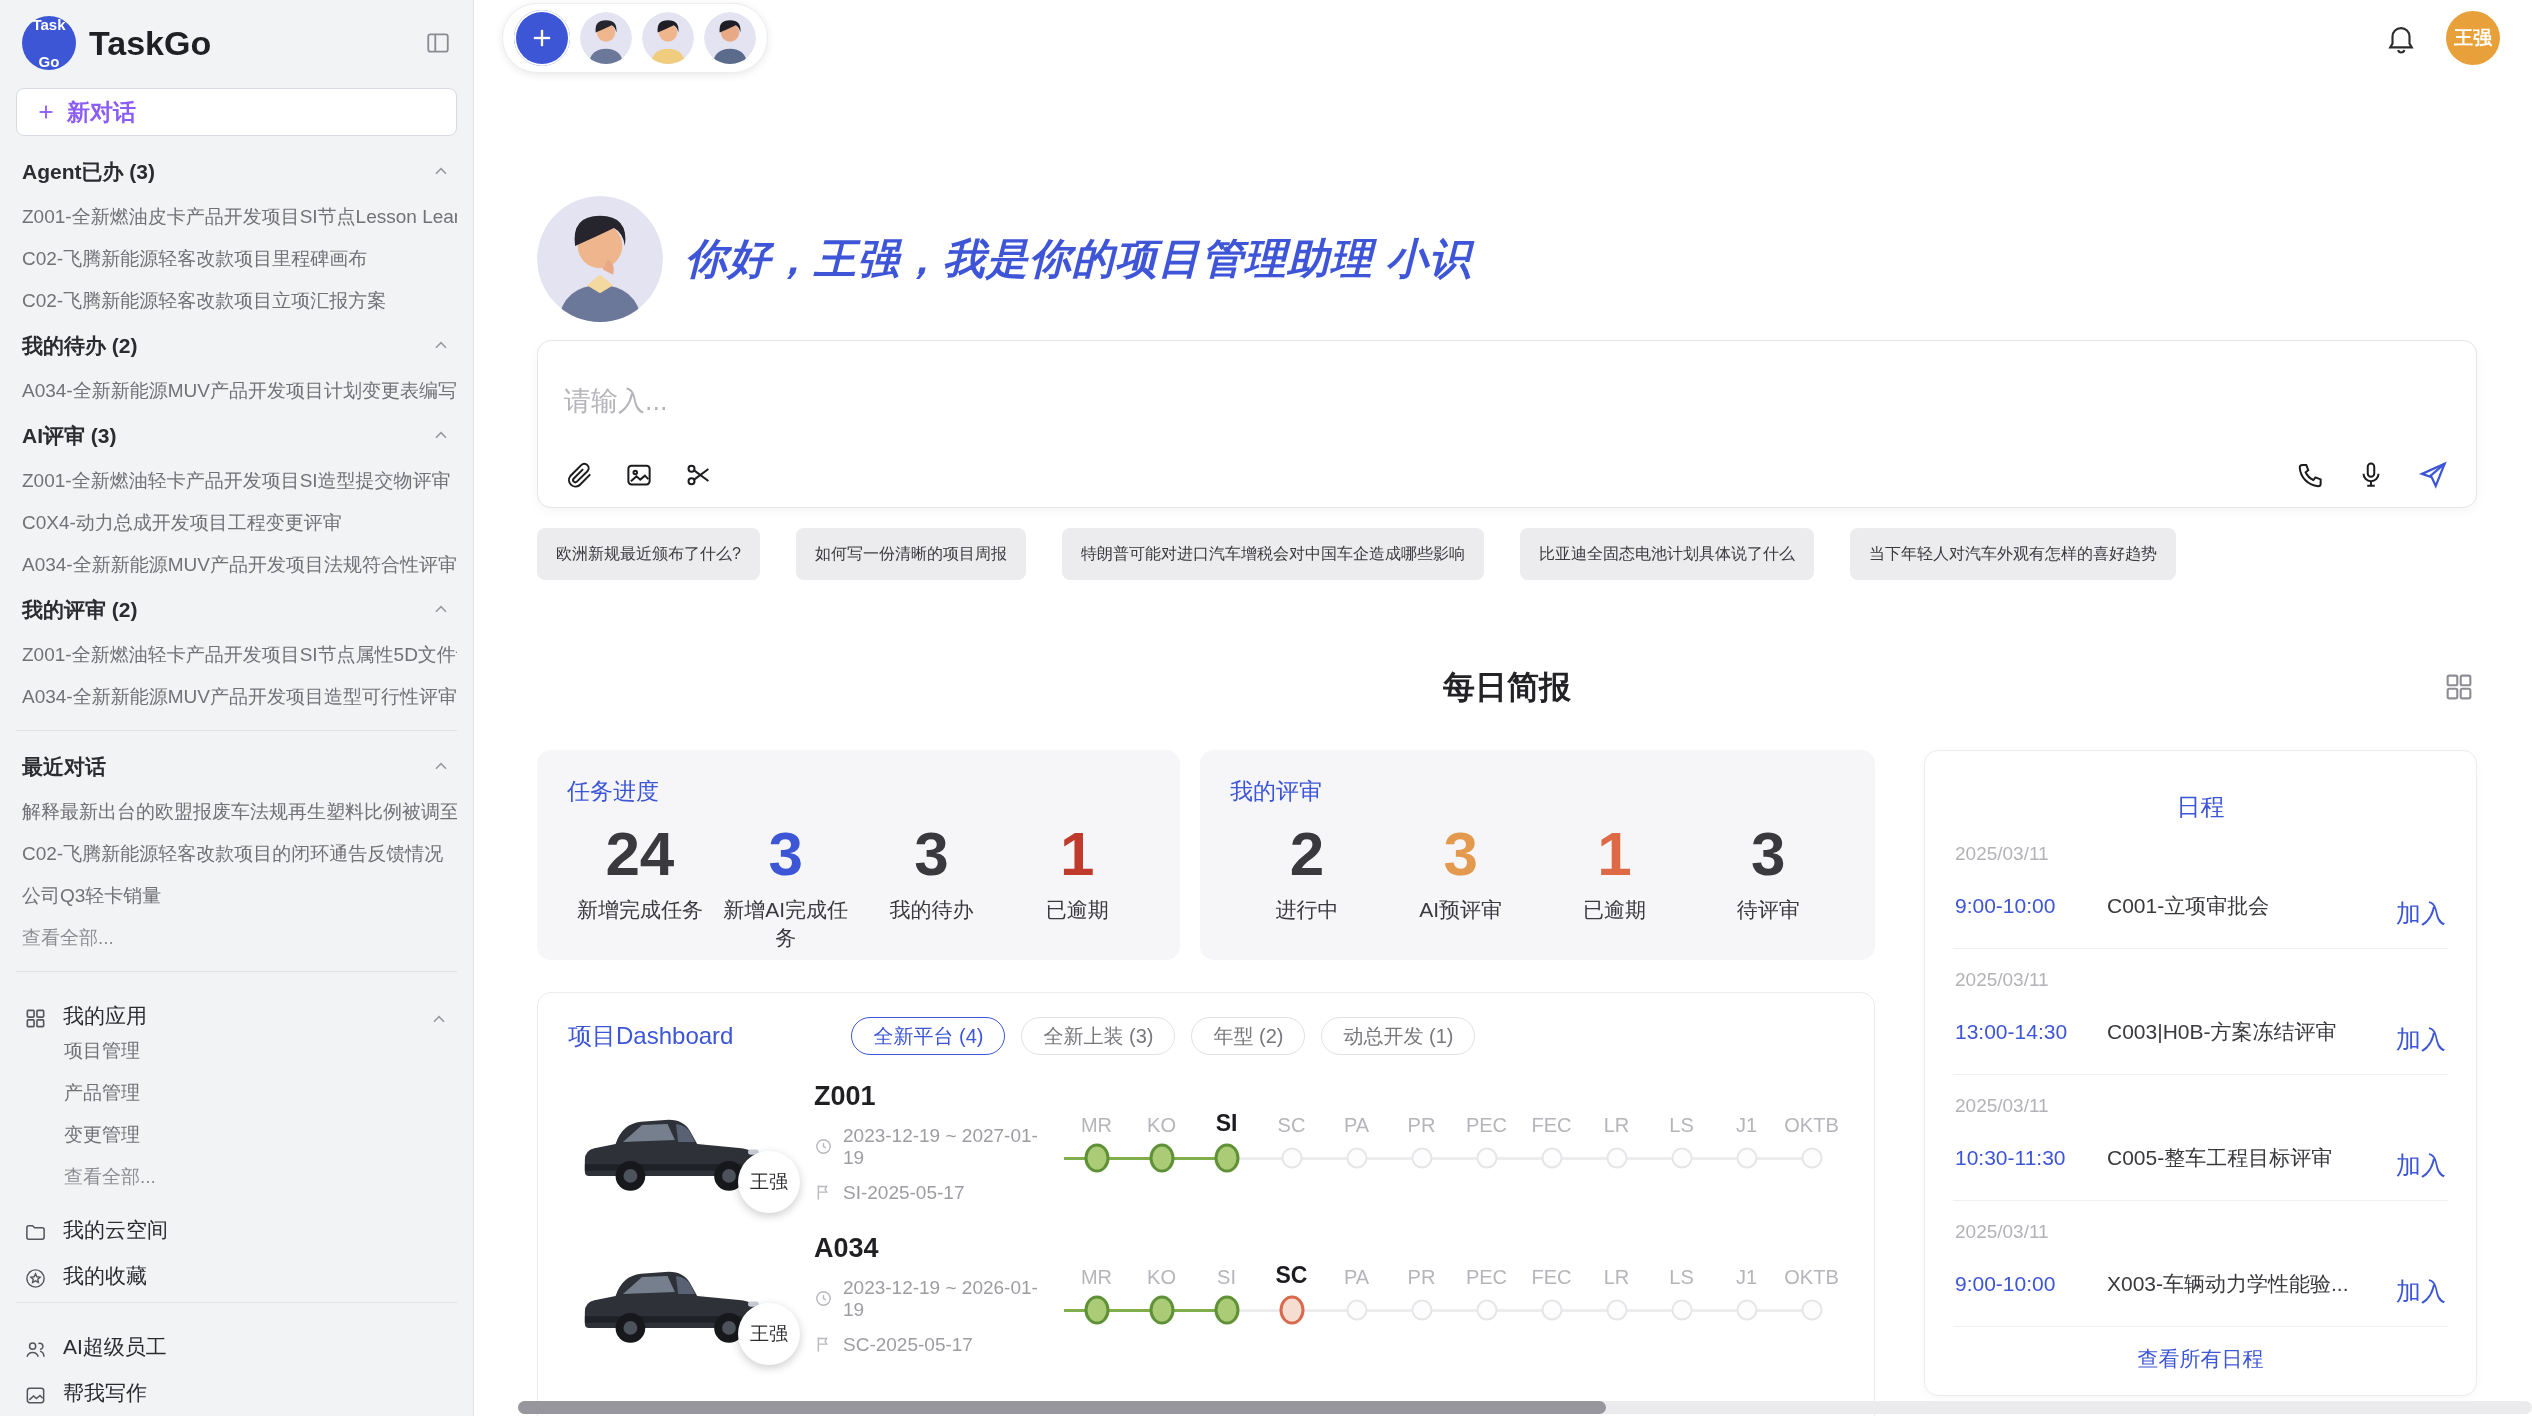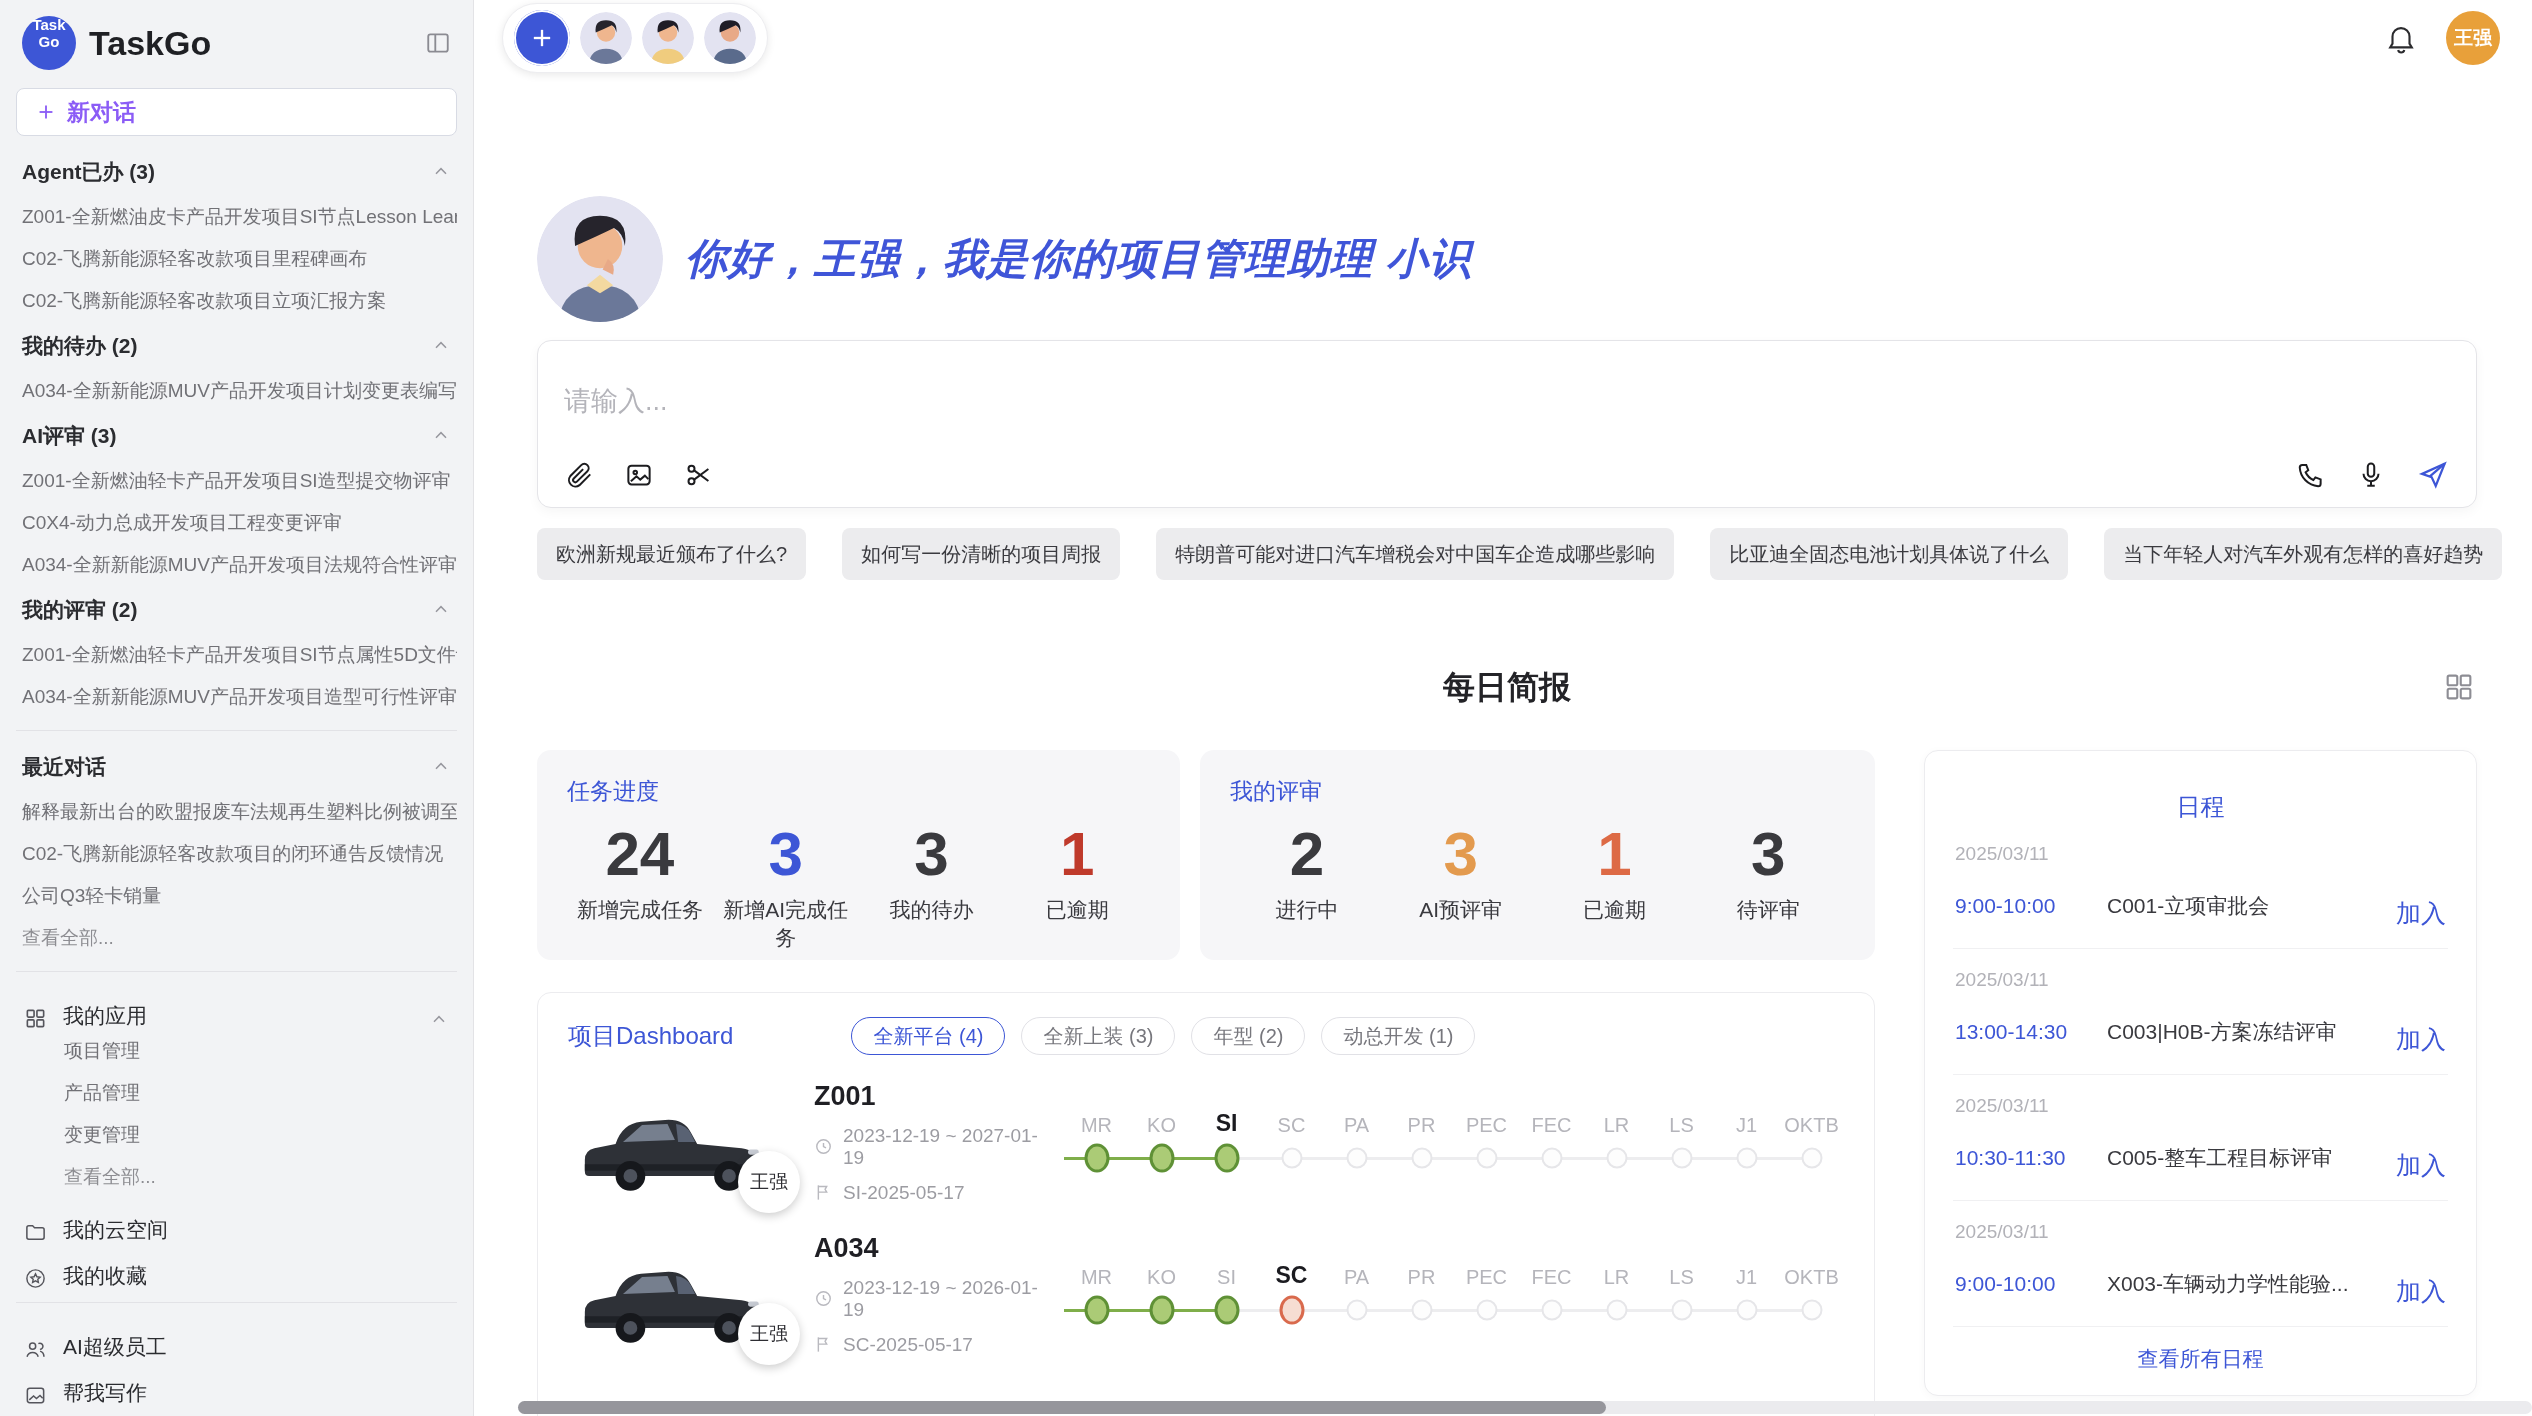--- a/index.html
+++ b/index.html
@@ -12,21 +12,21 @@
 
   
   .sidebar {
     width:474px; flex:none; height:100%;
     background:#f2f3f5; border-right:1px solid #e3e3e6;
     padding:12px 16px 0 16px; display:flex; flex-direction:column; overflow:hidden;
   }
   .sb-head { display:flex; align-items:center; gap:13px; height:62px; padding:0 6px; }
   .logo {
     width:54px; height:54px; border-radius:50%; background:#3d56d6; color:#fff;
-    display:flex; flex-direction:column; align-items:center; justify-content:flex-start;
+    display:flex; flex-direction:column; align-items:center; justify-content:space-between;
     font-size:15px; line-height:17px; font-weight:700; flex:none;
   }
   .sb-title { flex:1; font-size:34px; font-weight:700; color:#1f2024; }
   .panel-toggle { color:#8b8b92; cursor:pointer; }
   .new-chat {
     margin-top:14px; height:48px; background:#fff; border:1px solid #d8dbe4; border-radius:8px;
     display:flex; align-items:center; gap:10px; padding:0 18px;
     color:#8b5cf6; font-size:23px; font-weight:600; cursor:pointer;
   }
   .sb-scroll { flex:1; overflow:hidden; margin-top:12px; }
@@ -78,21 +78,21 @@
   .placeholder { font-size:27px; color:#b4b4ba; }
   .composer-bar { position:absolute; left:26px; right:28px; bottom:16px; display:flex; align-items:center; }
   .cicons { display:flex; align-items:center; gap:30px; }
   .cicon { color:#1c1c1f; cursor:pointer; }
   .cicons.right { margin-left:auto; }
   .cicon.send { color:#3d56d6; }
 
   .chips { margin-top:20px; display:flex; gap:36px; }
   .chip {
     height:52px; border-radius:8px; background:#ececee; color:#3a3a3f;
-    font-size:20px; display:flex; align-items:center; padding:0 19px;
+    font-size:16px; display:flex; align-items:center; padding:0 19px;
     white-space:nowrap; cursor:pointer;
   }
 
   .briefing-row { margin-top:86px; position:relative; height:42px; }
   .briefing-title { text-align:center; font-size:32px; font-weight:700; color:#232327; line-height:42px; }
   .layout-icon { position:absolute; right:2px; top:5px; color:#8d8d94; cursor:pointer; }
 
   .columns { margin-top:42px; display:flex; gap:49px; align-items:flex-start; }
   .left-col { width:1338px; flex:none; }
   .right-col { flex:1; min-width:0; }

